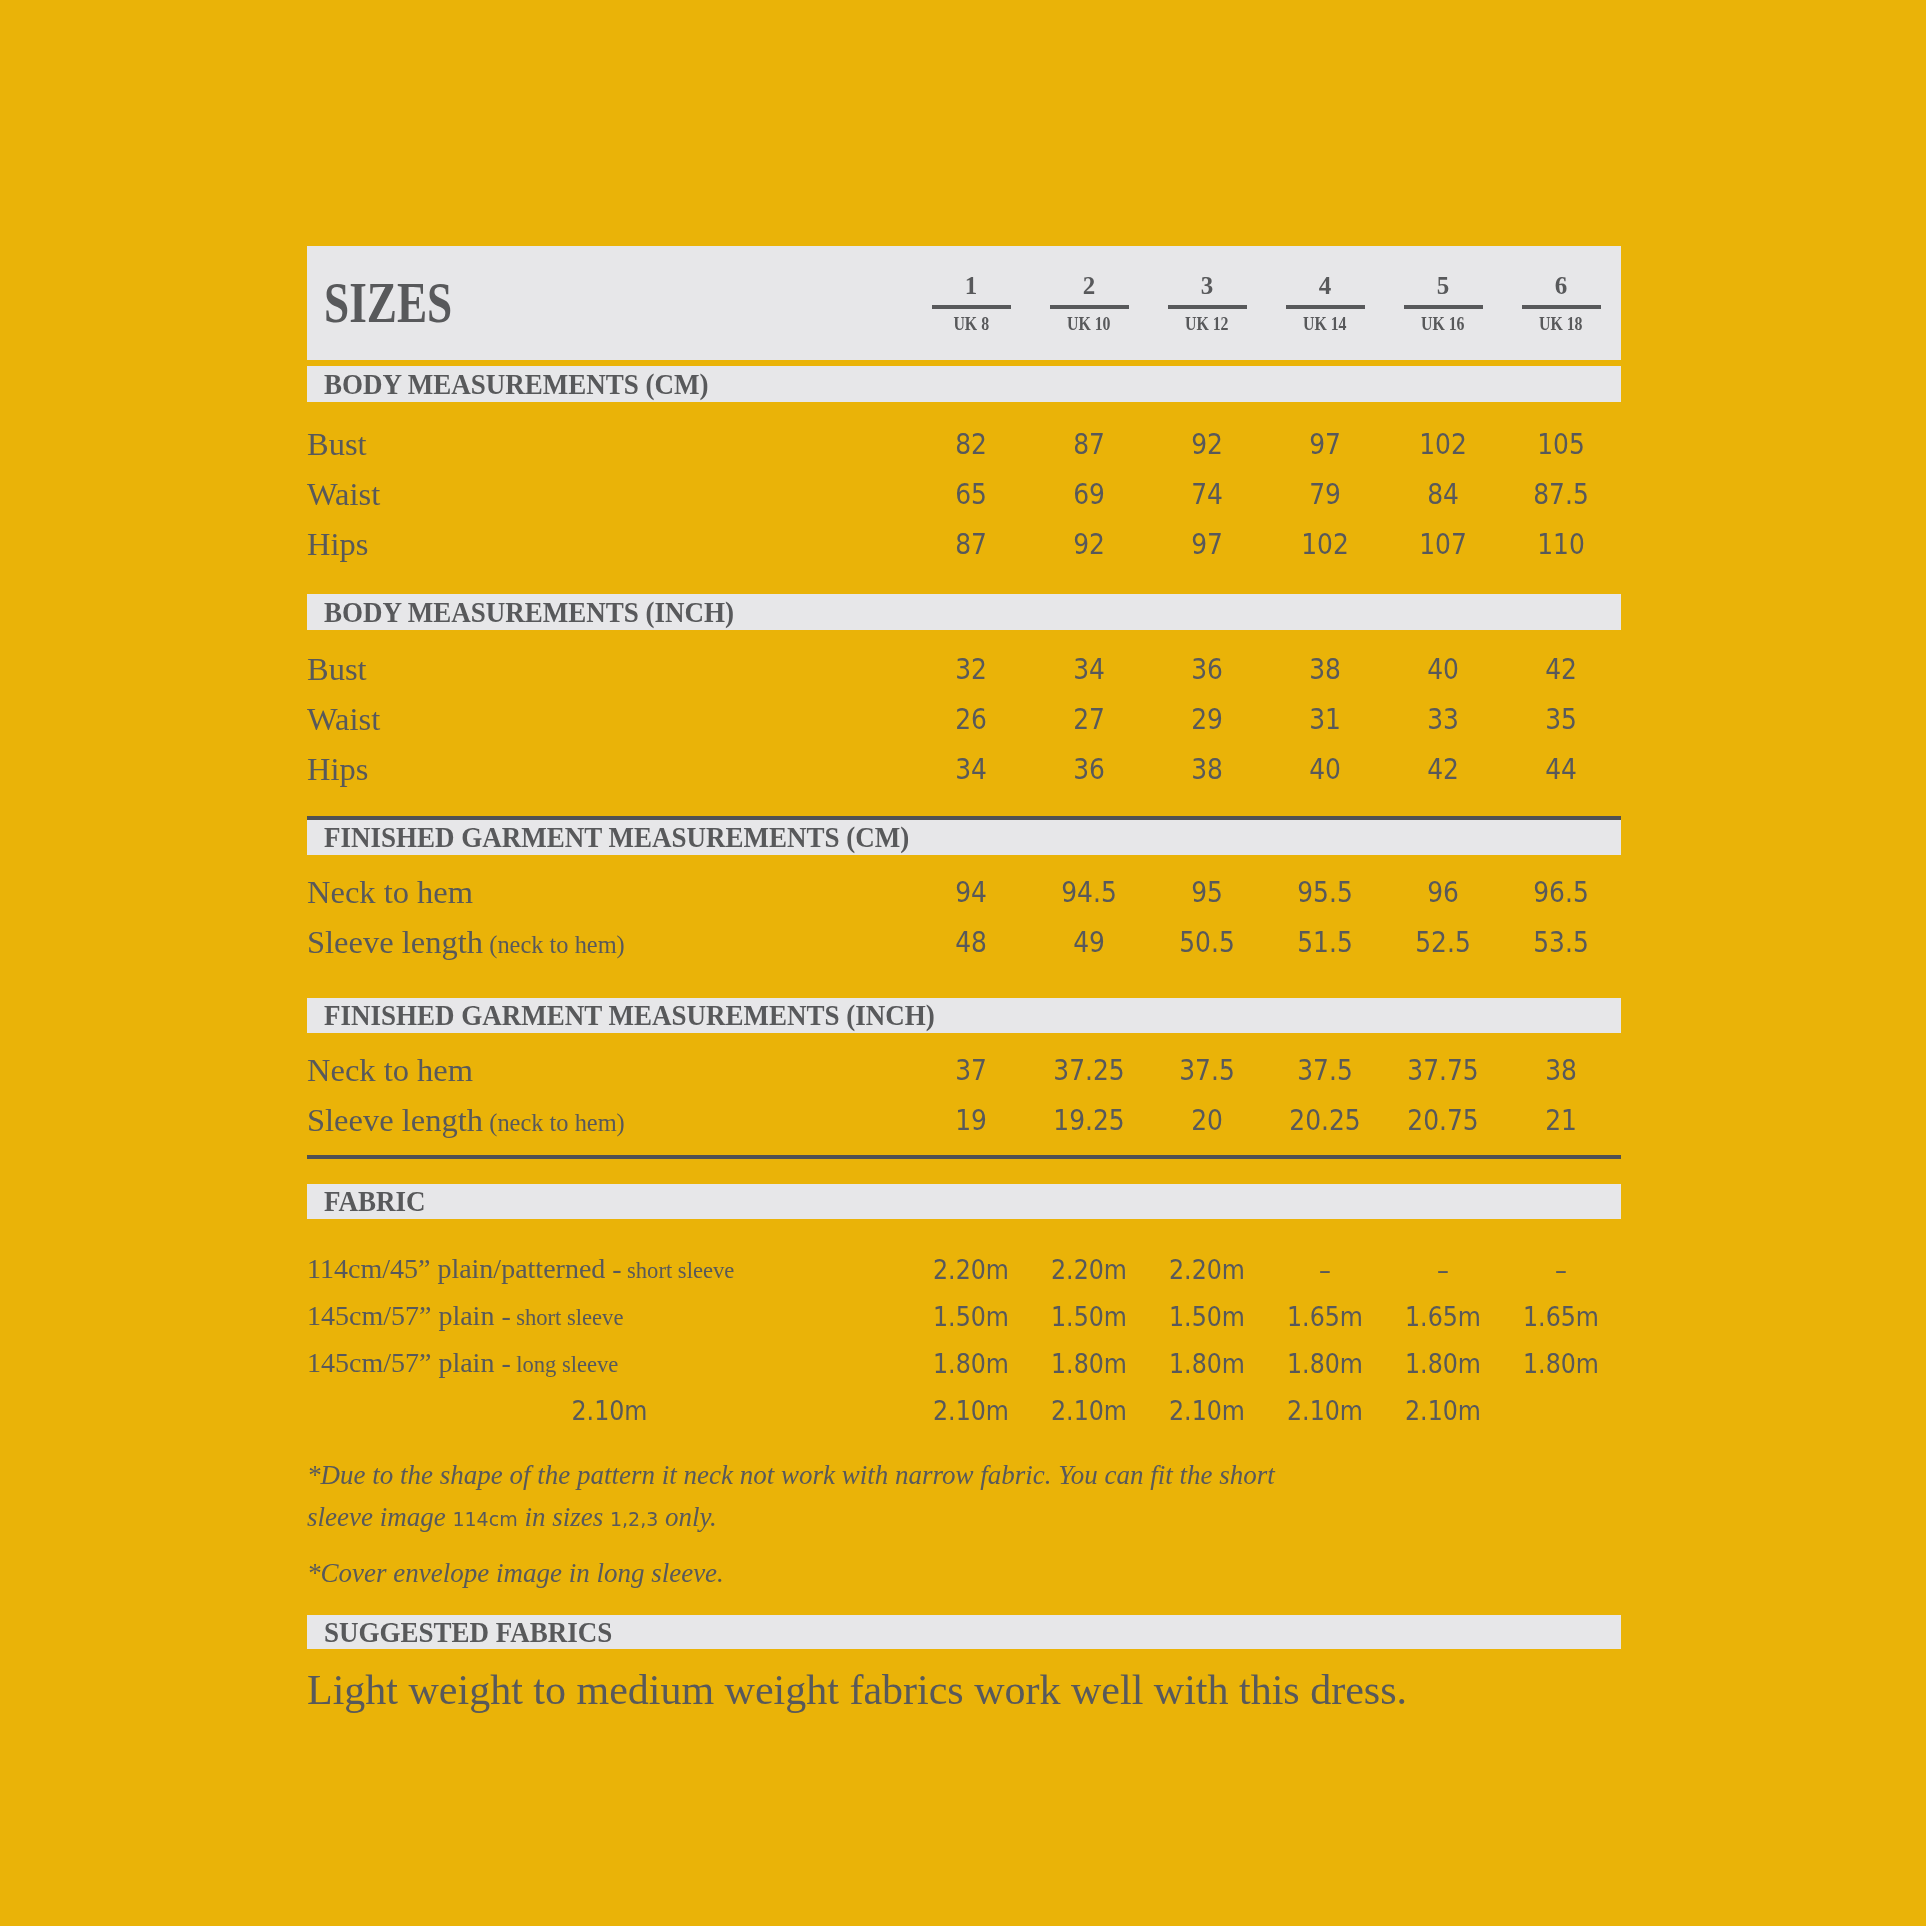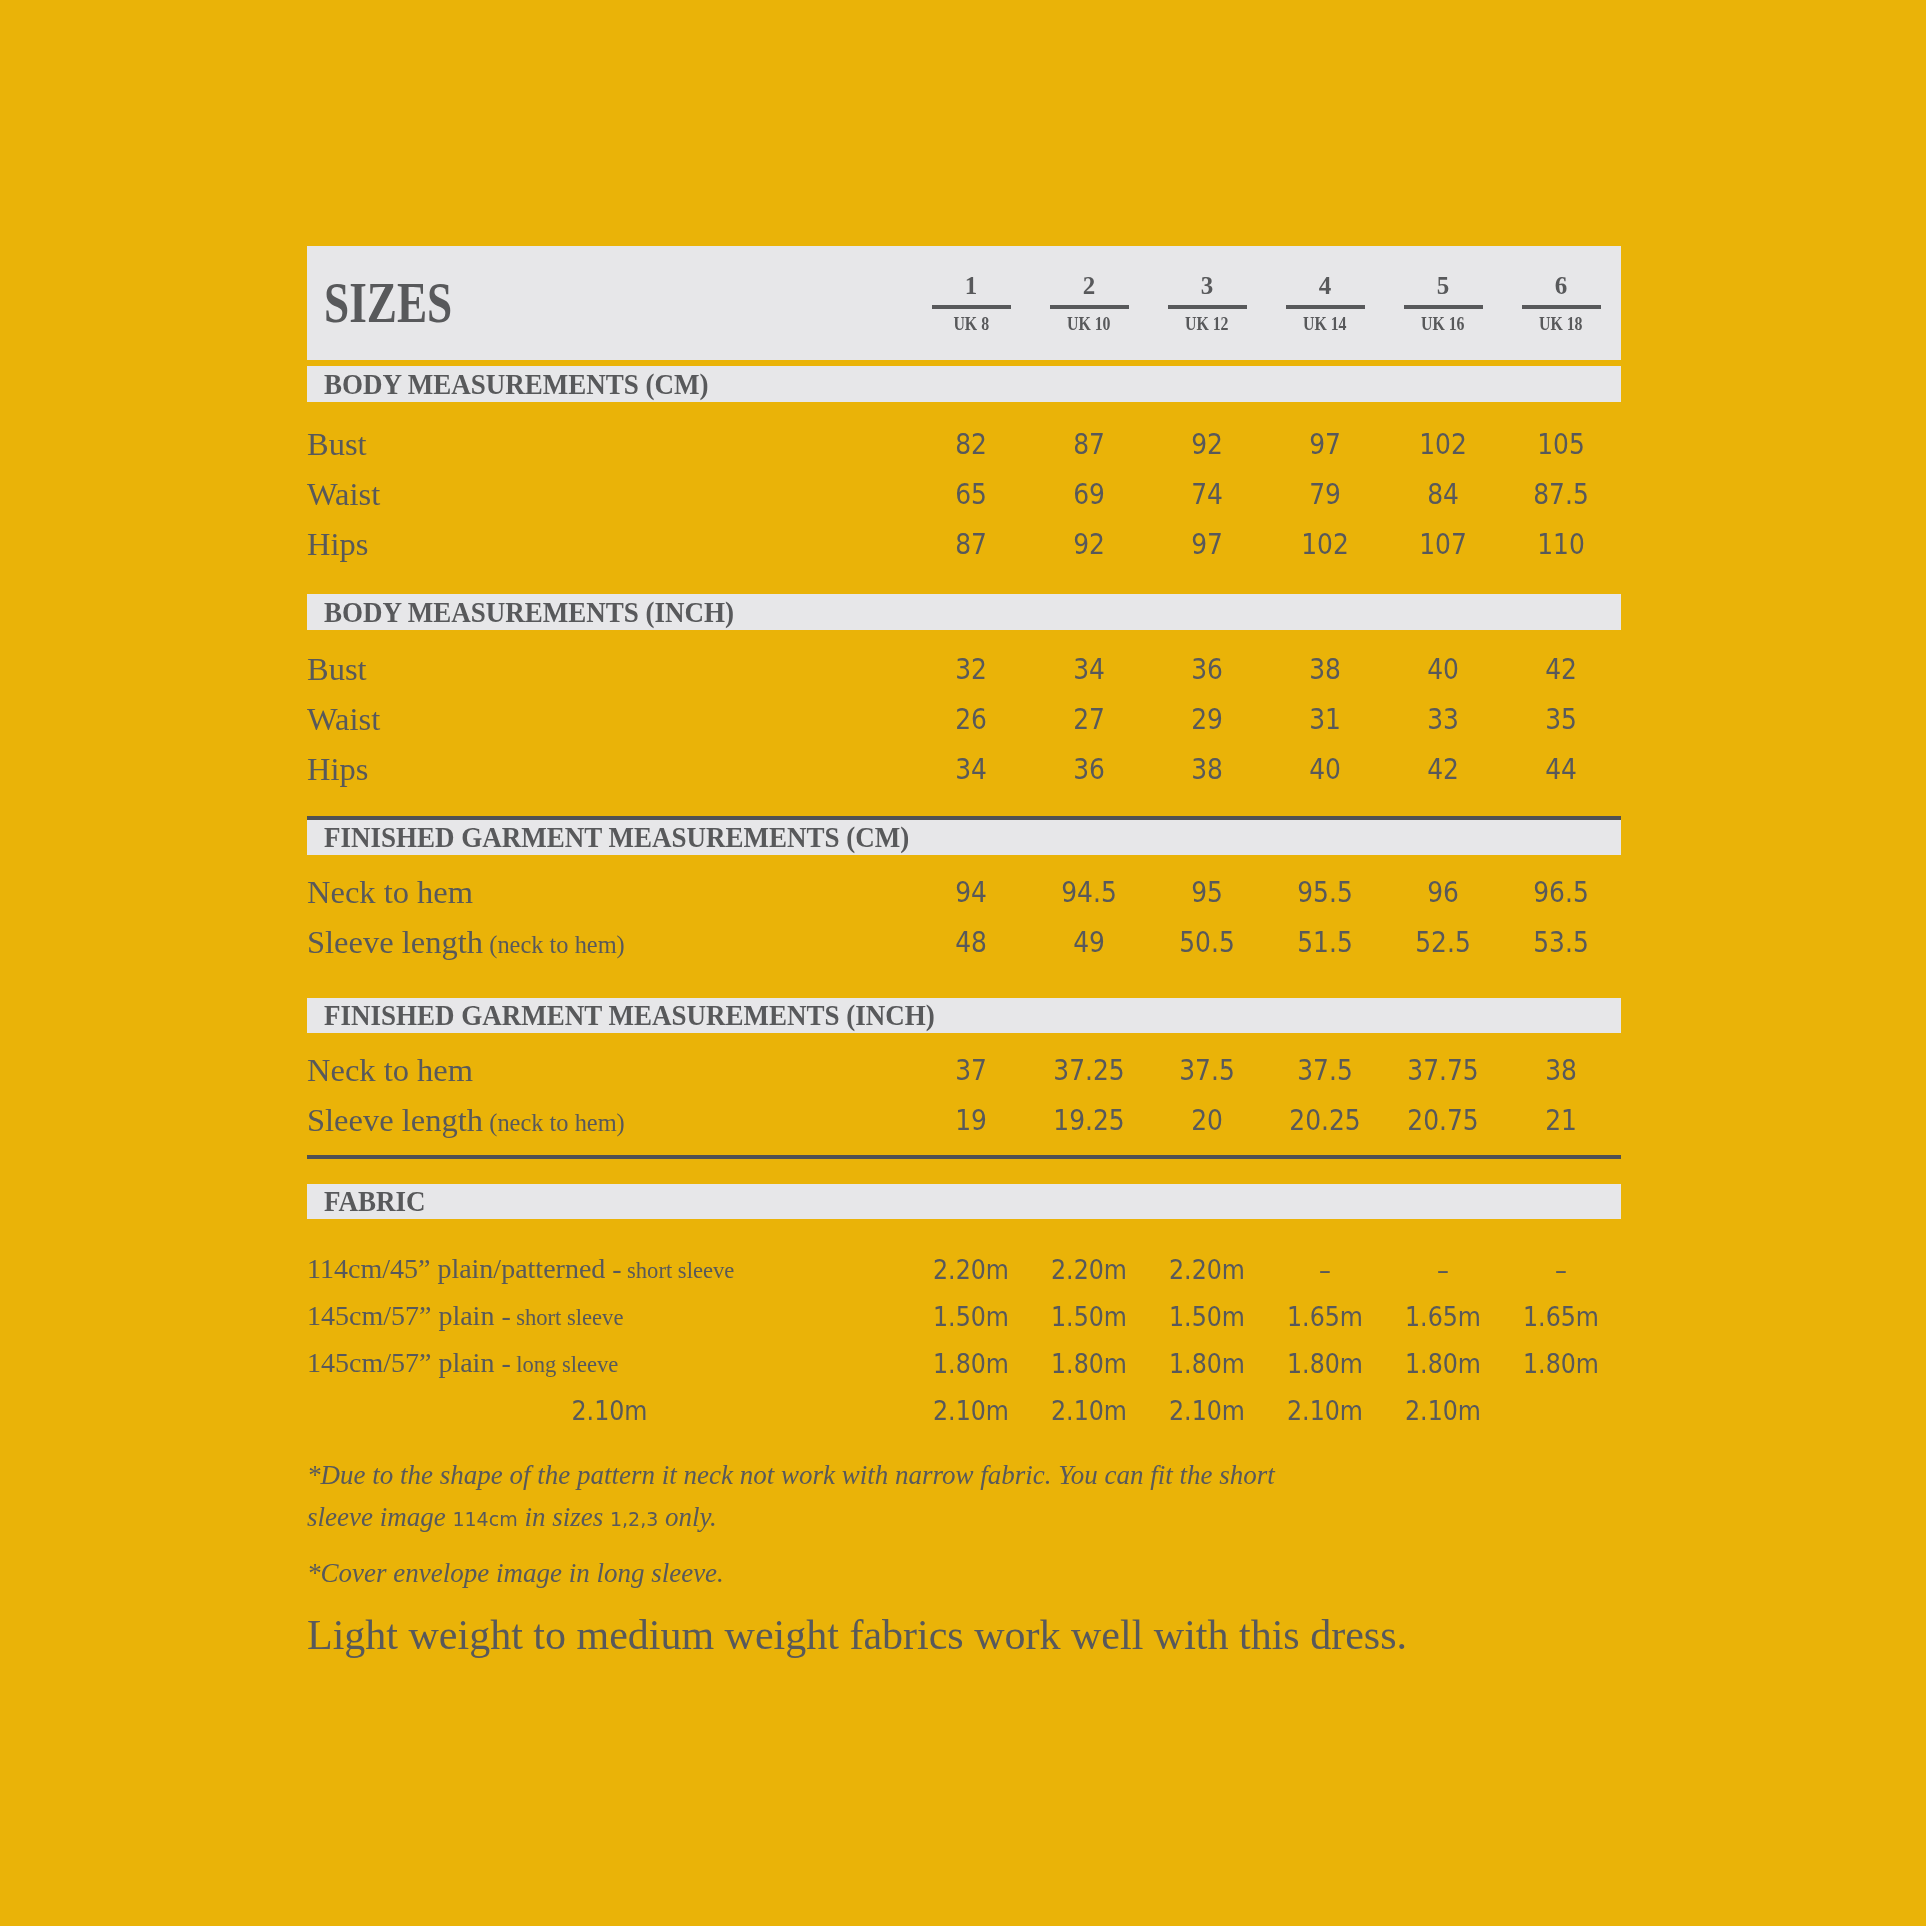--- a/index.html
+++ b/index.html
@@ -273,17 +273,20 @@
         <div class="fcell">2.10m</div>
       </div>
     </div>
 
     <div class="note note1">
       <span>*Due to the shape of the pattern it neck not work with narrow fabric. You can fit the short</span><br>
       <span><span>sleeve image </span><span class="up">114cm</span><span> in sizes </span><span class="up">1,2,3</span><span> only.</span></span>
     </div>
     <div class="note note2">*Cover envelope image in long sleeve.</div>
 
+    <div class="bandhead sband">
+      <span class="bh">SUGGESTED FABRICS</span>
+    </div>
     <div class="final">Light weight to medium weight fabrics work well with this dress.</div>
 
   </div>
 </div>
 
 
 </body></html>

